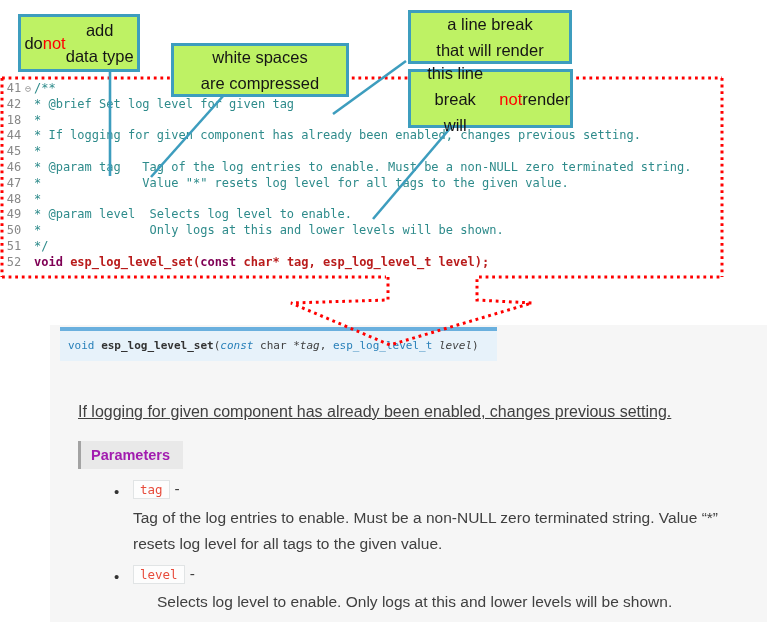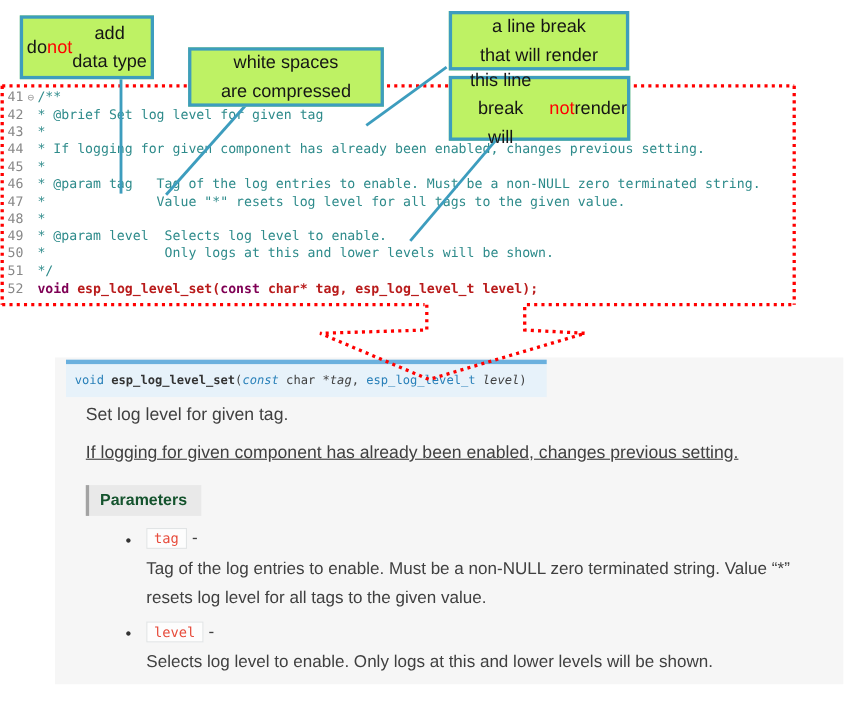--- a/index.html
+++ b/index.html
@@ -45,30 +45,30 @@
   .sseg.kw{color:var(--c-sig_blue);}
   .sseg.kwi{color:var(--c-sig_blue);font-style:italic;}
   .sseg.fn{color:#333;font-weight:bold;}
   .sseg.pl{color:#404040;}
   .sseg.arg{color:#404040;font-style:italic;}
   .sseg.type{color:var(--c-sig_blue);}
   .p1{position:absolute;left:28px;top:44px;font-size:16px;white-space:nowrap;}
   .p2{position:absolute;left:28px;top:78px;font-size:16px;white-space:nowrap;text-decoration:underline;}
   .params{position:absolute;left:28px;top:116px;display:inline-block;
           background:#e9e9e9;border-left:3px solid #a3a3a3;padding:6px 13px 6px 10px;
-          font-size:14.5px;font-weight:bold;color:#14532d;}
+          font-size:14.5px;font-weight:bold;color:#a21caf;}
   .bullet{position:absolute;font-size:15px;color:#333;}
   .b1{left:64px;top:158px;} .b2{left:64px;top:243px;}
   .phead{position:absolute;left:83px;font-size:15.5px;}
   .h1{top:155px;} .h2{top:240px;}
   .chip{display:inline-block;background:#fdfdfd;border:1px solid #e1e4e5;
         font-family:"DejaVu Sans Mono","Liberation Mono",monospace;font-size:12.5px;
         color:var(--c-chip_red);padding:1px 6px;margin-right:5px;}
   .ptext{position:absolute;left:83px;font-size:15.5px;line-height:26px;white-space:nowrap;}
-  .t1{top:180px;} .t2{top:264px;}
+  .t1{top:180px;} .t2{top:264px;margin-left:24px;}
 </style>
 </head>
 <body>
 
 <div class="stage">
 
   <svg class="overlay" width="767" height="637">
     <line class="redline" x1="2" y1="78" x2="722" y2="78"></line>
     <line class="redline" x1="2" y1="78" x2="2" y2="277"></line>
     <line class="redline" x1="722" y1="78" x2="722" y2="277"></line>
@@ -86,35 +86,34 @@
   <div class="callout" id="co2"><span>white spaces
 are  compressed</span></div>
   <div class="callout" id="co3"><span>a line break
 that will render</span></div>
   <div class="callout" id="co4"><span>this line break
 will </span><span class="red">not</span><span> render</span></div>
 
   <div class="code">
       <div class="code-line"><span class="ln">41</span><span class="fold">⊖</span><span class="cseg cm">/**</span></div>
       <div class="code-line"><span class="ln">42</span><span class="fold"></span><span class="cseg cm">* @brief Set log level for given tag</span></div>
-      <div class="code-line"><span class="ln">43</span><span class="fold"></span><span class="cseg cm">*</span></div>
+      <div class="code-line"><span class="ln">18</span><span class="fold"></span><span class="cseg cm">*</span></div>
       <div class="code-line"><span class="ln">44</span><span class="fold"></span><span class="cseg cm">* If logging for given component has already been enabled, changes previous setting.</span></div>
       <div class="code-line"><span class="ln">45</span><span class="fold"></span><span class="cseg cm">*</span></div>
       <div class="code-line"><span class="ln">46</span><span class="fold"></span><span class="cseg cm">* @param tag   Tag of the log entries to enable. Must be a non-NULL zero terminated string.</span></div>
       <div class="code-line"><span class="ln">47</span><span class="fold"></span><span class="cseg cm">*              Value "*" resets log level for all tags to the given value.</span></div>
       <div class="code-line"><span class="ln">48</span><span class="fold"></span><span class="cseg cm">*</span></div>
       <div class="code-line"><span class="ln">49</span><span class="fold"></span><span class="cseg cm">* @param level  Selects log level to enable.</span></div>
       <div class="code-line"><span class="ln">50</span><span class="fold"></span><span class="cseg cm">*               Only logs at this and lower levels will be shown.</span></div>
       <div class="code-line"><span class="ln">51</span><span class="fold"></span><span class="cseg cm">*/</span></div>
       <div class="code-line decl"><span class="ln">52</span><span class="fold"></span><span class="cseg kw">void</span><span class="cseg pl"> esp_log_level_set(</span><span class="cseg kw">const</span><span class="cseg pl"> char* tag, esp_log_level_t level);</span></div>
     </div>
 
   <div class="panel">
     <div class="sigbar"><span class="sseg kw">void</span><span class="sseg pl"> </span><span class="sseg fn">esp_log_level_set</span><span class="sseg pl">(</span><span class="sseg kwi">const</span><span class="sseg pl">  </span><span class="sseg pl">char</span><span class="sseg pl"> *</span><span class="sseg arg">tag</span><span class="sseg pl">, </span><span class="sseg type">esp_log_level_t</span><span class="sseg pl"> </span><span class="sseg arg">level</span><span class="sseg pl">)</span></div>
-    <div class="p1">Set log level for given tag.</div>
     <div class="p2">If logging for given component has already been enabled, changes previous setting.</div>
     <div class="params">Parameters</div>
 
     <span class="bullet b1">•</span>
     <div class="phead h1"><span class="chip">tag</span><span>-</span></div>
     <div class="ptext t1">
       <div>Tag of the log entries to enable. Must be a non-NULL zero terminated string. Value “*”</div>
       <div>resets log level for all tags to the given value.</div>
     </div>
 

